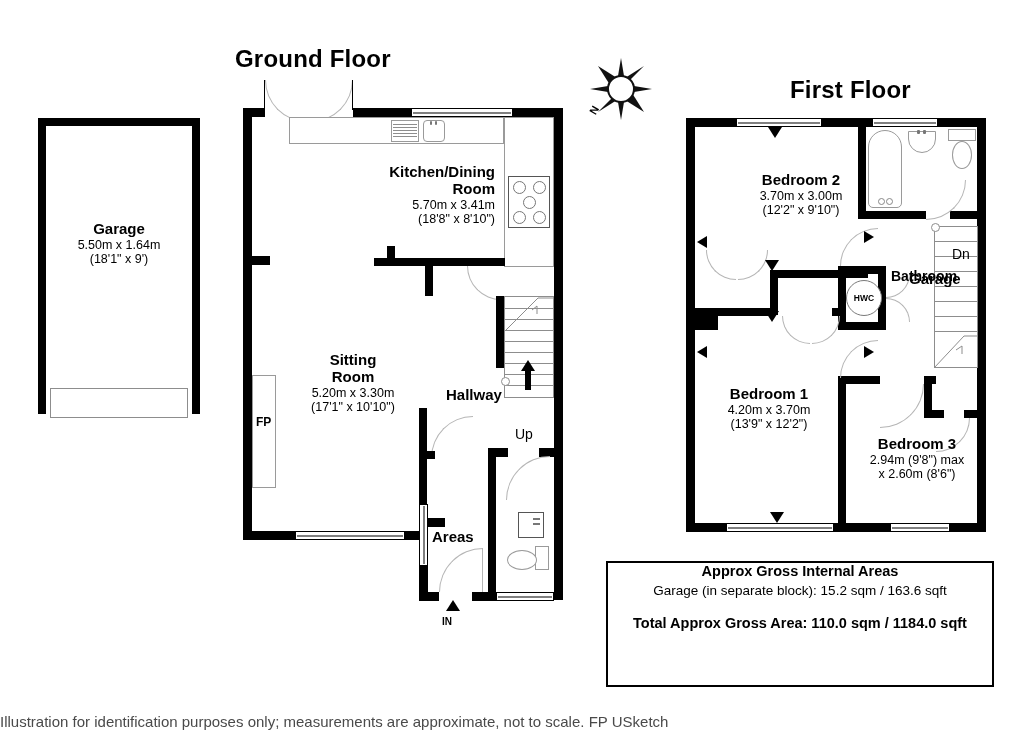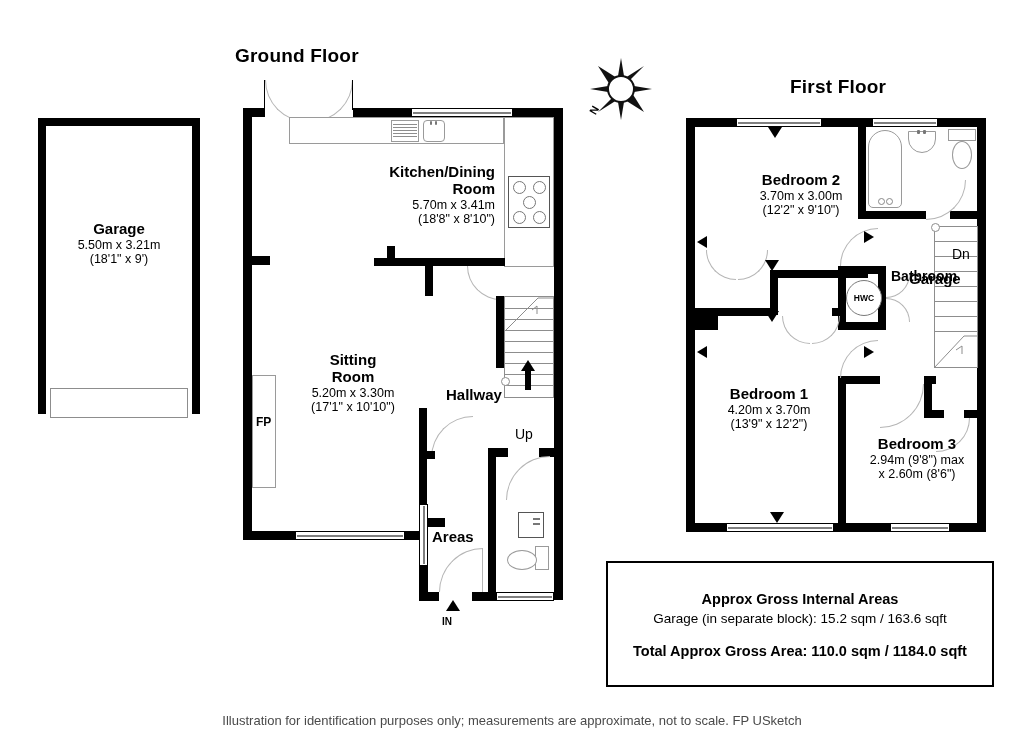--- a/index.html
+++ b/index.html
@@ -16,21 +16,21 @@
     position: relative;
     width: 1024px;
     height: 744px;
     background: #ffffff;
     overflow: hidden;
   }
   .abs { position: absolute; }
 
   
   .floor-title {
-    font-size: 19px;
+    font-size: 24px;
     font-weight: bold;
     letter-spacing: 0.2px;
     white-space: nowrap;
   }
 
   
   .room-label {
     text-align: center;
     white-space: nowrap;
     line-height: 1.12;
@@ -119,22 +119,21 @@
     font-size: 13.5px;
   }
   .areas-total {
     font-size: 14.5px;
     font-weight: bold;
   }
 
   
   #footer {
     width: 100%;
-    text-align: center;
-    font-size: 13px;
+    font-size: 15px;
     color: #4a4a4a;
     line-height: 1.35;
   }
 
   
   .compass-n {
     font-size: 11px;
     font-weight: bold;
     transform: rotate(-60deg);
   }
@@ -209,21 +208,21 @@
   <div class="abs" style="left:38px; top:118px; width:162px; height:296px;">
 
     <div class="abs wall" style="left:0; top:0; width:162px; height:8px;"></div>
     <div class="abs wall" style="left:0; top:0; width:8px; height:296px;"></div>
     <div class="abs wall" style="left:154px; top:0; width:8px; height:296px;"></div>
 
     <div class="abs" style="left:12px; top:270px; width:138px; height:30px; background:#fff; border:1px solid #8d8d8d; box-sizing:border-box;"></div>
 
     <div class="abs room-label" style="left:0; top:103px; width:162px;">
       <div class="room-name">Garage</div>
-      <div class="room-dim">5.50m x 3.21m</div>
+      <div class="room-dim">5.50m x 1.64m</div>
       <div class="room-dim">(18'1" x 9')</div>
     </div>
   </div>
 
   <div class="abs" style="left:243px; top:108px; width:320px; height:512px;">
 
     <div class="abs wall" style="left:0; top:0; width:9px; height:432px;"></div>
     <div class="abs wall" style="left:311px; top:0; width:9px; height:420px;"></div>
     <div class="abs wall" style="left:0; top:0; width:22px; height:9px;"></div>
     <div class="abs wall" style="left:110px; top:0; width:58px; height:9px;"></div>
@@ -491,21 +490,21 @@
       <div class="room-dim">(13'9" x 12'2")</div>
     </div>
 
     <div class="abs room-label" style="left:158px; top:318px; width:146px;">
       <div class="room-name">Bedroom 3</div>
       <div class="room-dim">2.94m (9'8") max</div>
       <div class="room-dim">x 2.60m (8'6")</div>
     </div>
   </div>
 
-  <div class="abs" id="areas-box" style="left:606px; top:561px; width:388px; height:126px; padding-top:28px;">
+  <div class="abs" id="areas-box" style="left:606px; top:561px; width:388px; height:126px; padding-top:0;">
     <div class="areas-title">Approx Gross Internal Areas</div>
     <div class="areas-line" style="margin-top:4px;">Garage (in separate block): 15.2 sqm / 163.6 sqft</div>
     <div class="areas-total" style="margin-top:17px;">Total Approx Gross Area: 110.0 sqm / 1184.0 sqft</div>
   </div>
 
   <div class="abs" id="footer" style="left:0; top:712px;">
     <div>Illustration for identification purposes only; measurements are approximate, not to scale. FP USketch</div>
   </div>
 
 </div>

